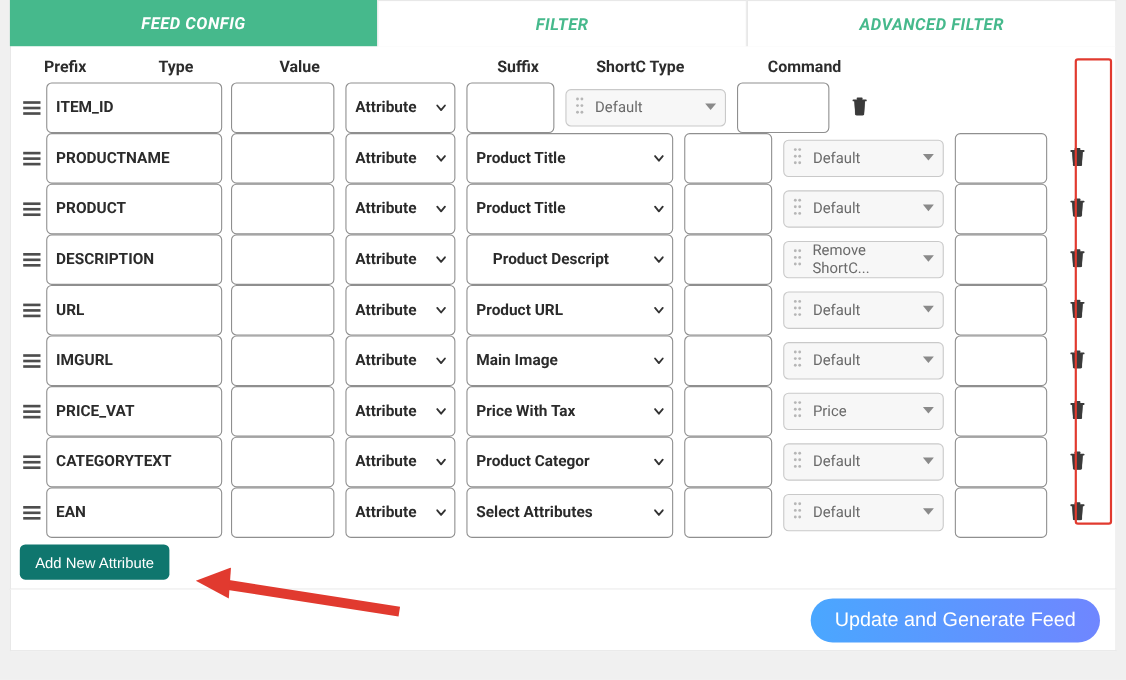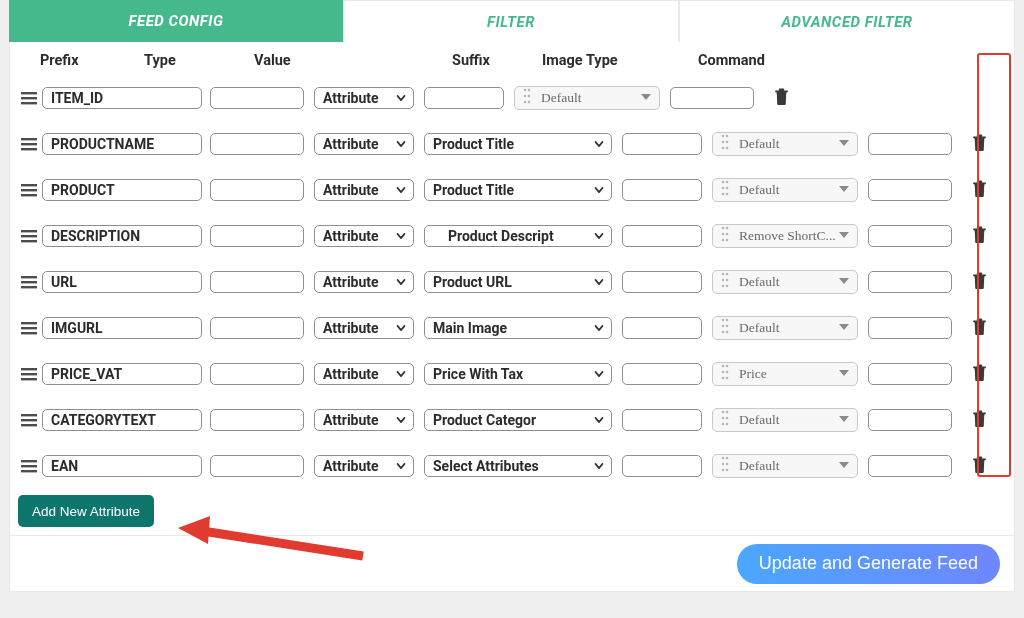--- a/index.html
+++ b/index.html
@@ -18,27 +18,27 @@
   .col-type { width:110px; }
   .col-value { width:198px; }
   .col-suffix { width:90px; }
   .col-otype { width:156px; }
   .col-cmd { width:94px; }
   .col-del { width:34px; text-align:center; }
   .rows { }
   .row { display:flex; align-items:center; height:46px; }
   .handle svg { display:block; }
   .handle { width:22px; display:flex; justify-content:center; color:#4d4d4d; }
-  .fld { height:22px; border:1.6px solid #8f8f8f; border-radius:5px; background:#fff; font-weight:700; font-size:14px; color:#2b2b2b; padding:0 8px; margin-right:10px; }
+  .fld { height:46px; border:1.6px solid #8f8f8f; border-radius:5px; background:#fff; font-weight:700; font-size:14px; color:#2b2b2b; padding:0 8px; margin-right:10px; }
   .fld-light { font-weight:400; }
   .sel { position:relative; }
   .sel input { padding-right:26px; }
   .sel .car { position:absolute; right:16px; top:50%; transform:translateY(-50%); pointer-events:none; }
   .car svg { display:block; }
-  .otype { height:24px; border:1px solid #c9c9c9; border-radius:5px; background:#f7f7f7; display:flex; align-items:center; padding:0 8px; font-size:13.5px; color:#6a6a6a; margin-right:10px; width:146px; position:relative;font-family:Liberation Serif, serif; }
+  .otype { height:34px; border:1px solid #c9c9c9; border-radius:5px; background:#f7f7f7; display:flex; align-items:center; padding:0 8px; font-size:13.5px; color:#6a6a6a; margin-right:10px; width:146px; position:relative; }
   .otype .grip { width:12px; margin-right:6px; opacity:.5; }
   .otype .tri { margin-left:auto; }
   .del-box { position:absolute; right:13px; top:53px; width:34px; height:424px; border:2px solid #e13a2f; border-radius:3px; pointer-events:none; }
   .trash { color:#3a3a3a; cursor:pointer; }
   .btn-add { margin-top:6px; height:32px; padding:0 14px; border:none; border-radius:5px; background:#0f766e; color:#fff; font-size:13.5px; cursor:pointer; }
   .footer { background:#fff; border:1px solid #e8e8e8; border-top:none; height:56px; display:flex; align-items:center; justify-content:flex-end; padding:0 14px; margin-top:0; }
   .btn-gen { height:40px; padding:0 22px; border:none; border-radius:20px; background:linear-gradient(90deg,#4aa7ff,#6f86ff); color:#fff; font-size:18px; cursor:pointer; }
   .arrow { position:absolute; left:178px; top:516px; pointer-events:none; }
   input { font-family:inherit; }
 </style>
@@ -53,21 +53,21 @@
     <div class="tab tab-inactive">ADVANCED FILTER</div>
   </div>
 
   <div class="body">
     <div class="hdr-row">
       <div class="col-handle"></div>
       <div class="col-prefix">Prefix</div>
       <div class="col-type">Type</div>
       <div class="col-value">Value</div>
       <div class="col-suffix">Suffix</div>
-      <div class="col-otype">Image Type</div>
+      <div class="col-otype">ShortC Type</div>
       <div class="col-cmd">Command</div>
       <div class="col-del"></div>
     </div>
 
     <div class="rows" id="rows">
           <div class="row">
             <div class="handle col-handle">
               <svg width="16" height="14" viewBox="0 0 16 14">
                 <rect y="1" width="16" height="2.4" fill="#4d4d4d"></rect>
                 <rect y="6" width="16" height="2.4" fill="#4d4d4d"></rect>

